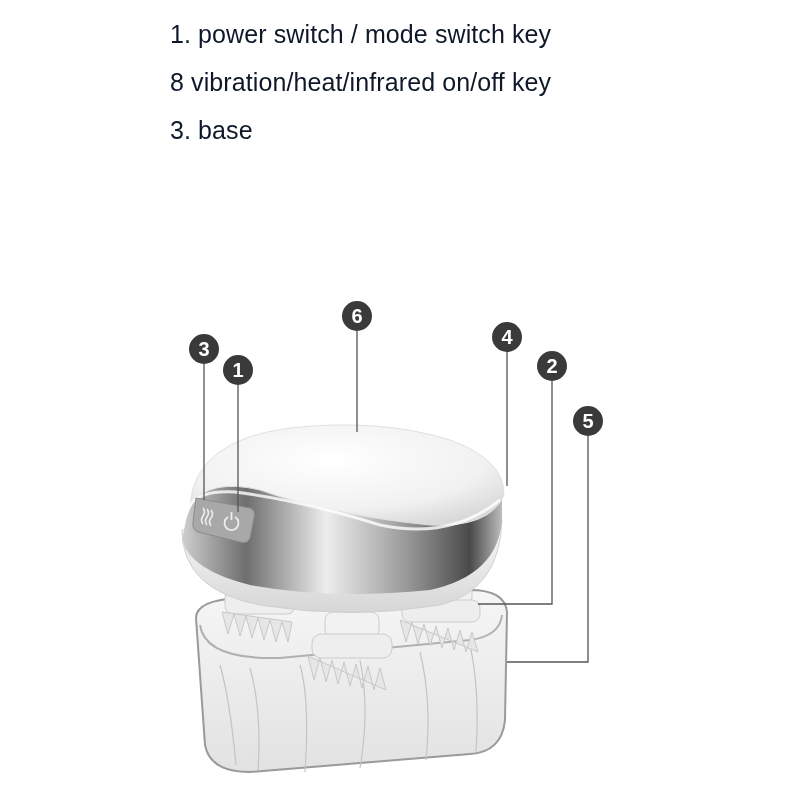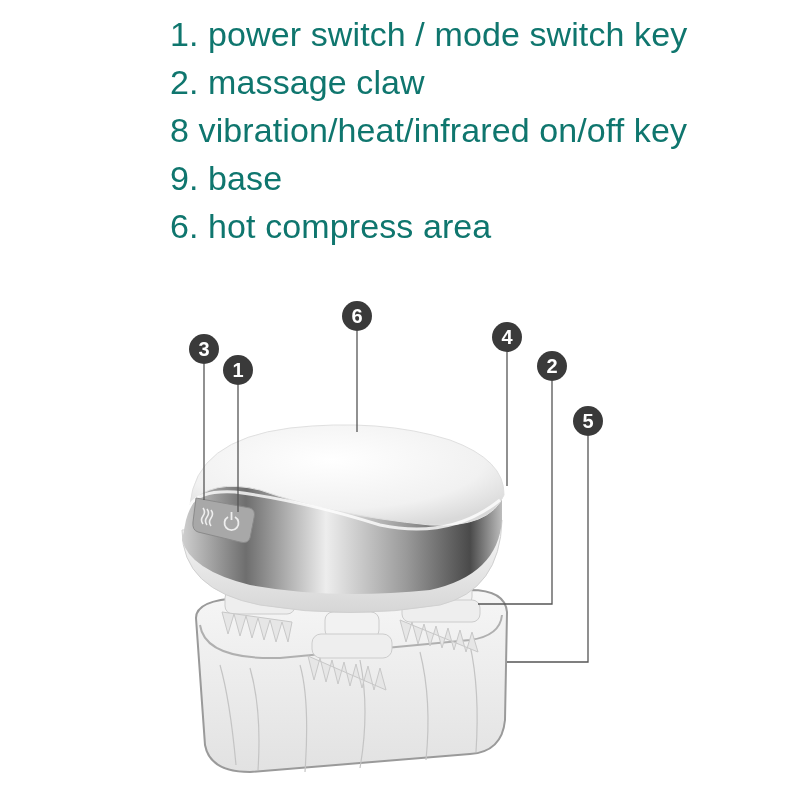--- a/index.html
+++ b/index.html
@@ -1,30 +1,28 @@
 <!DOCTYPE html>
 <html><head>
 <meta charset="utf-8">
 <style>
   html, body { margin:0; padding:0; background:#ffffff; }
   body { width:800px; height:800px; position:relative; overflow:hidden; font-family:"Liberation Sans", sans-serif; }
   .legend { position:absolute; left:170px; top:14px; }
-  .legend-item { font-size:34px; color:#0f766e; height:48px; line-height:40px; white-space:nowrap; letter-spacing:0.1px; }
+  .legend-item { font-size:25px; color:#0f172a; height:48px; line-height:40px; white-space:nowrap; letter-spacing:0.1px; }
   svg.diagram { position:absolute; left:0; top:0; }
   .marker-text { font-family:"Liberation Sans", sans-serif; font-weight:bold; font-size:20px; fill:#ffffff; }
 </style>
 </head>
 <body>
 
 <div class="legend">
   <div class="legend-item">1. power switch / mode switch key</div>
-  <div class="legend-item">2. massage claw</div>
   <div class="legend-item">8 vibration/heat/infrared on/off key</div>
-  <div class="legend-item">9. base</div>
-  <div class="legend-item">6. hot compress area</div>
+  <div class="legend-item">3. base</div>
 </div>
 
 <svg class="diagram" width="800" height="800" viewBox="0 0 800 800">
   <defs>
     <radialGradient id="domeGrad" cx="0.45" cy="0.35" r="0.7">
       <stop offset="0" stop-color="#ffffff"></stop>
       <stop offset="0.7" stop-color="#f1f1f1"></stop>
       <stop offset="1" stop-color="#d9d9d9"></stop>
     </radialGradient>
     <linearGradient id="chromeGrad" x1="0" y1="0" x2="1" y2="0">

